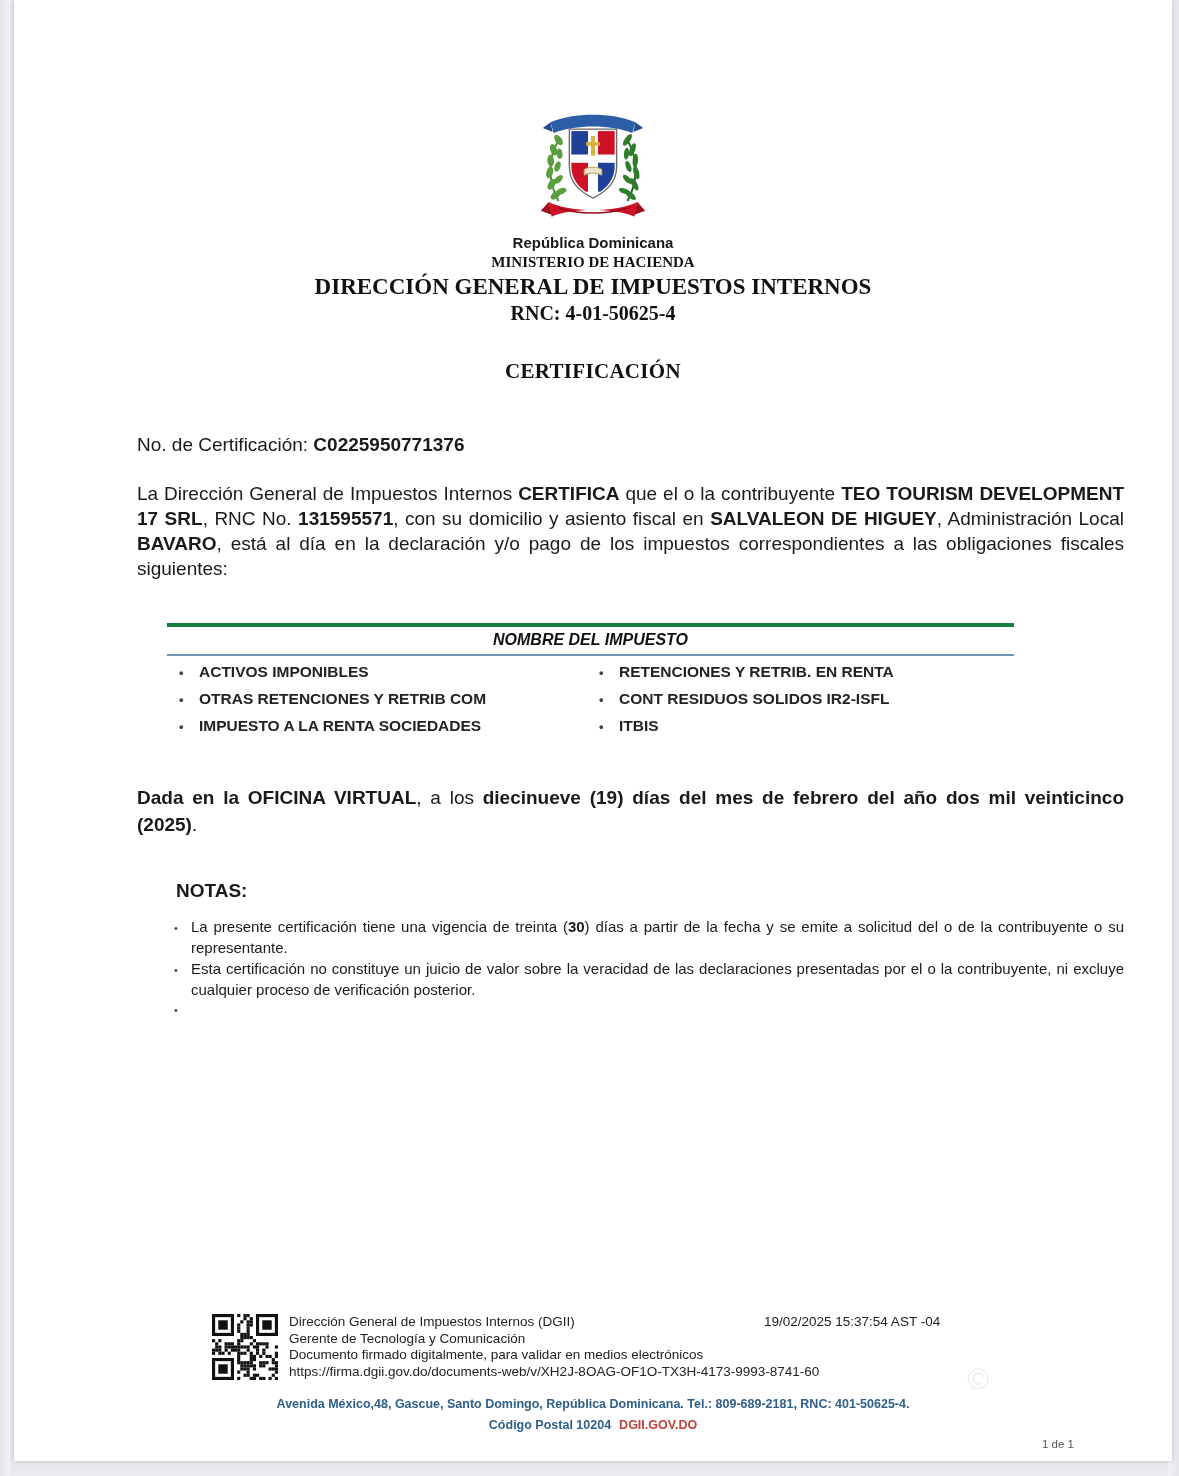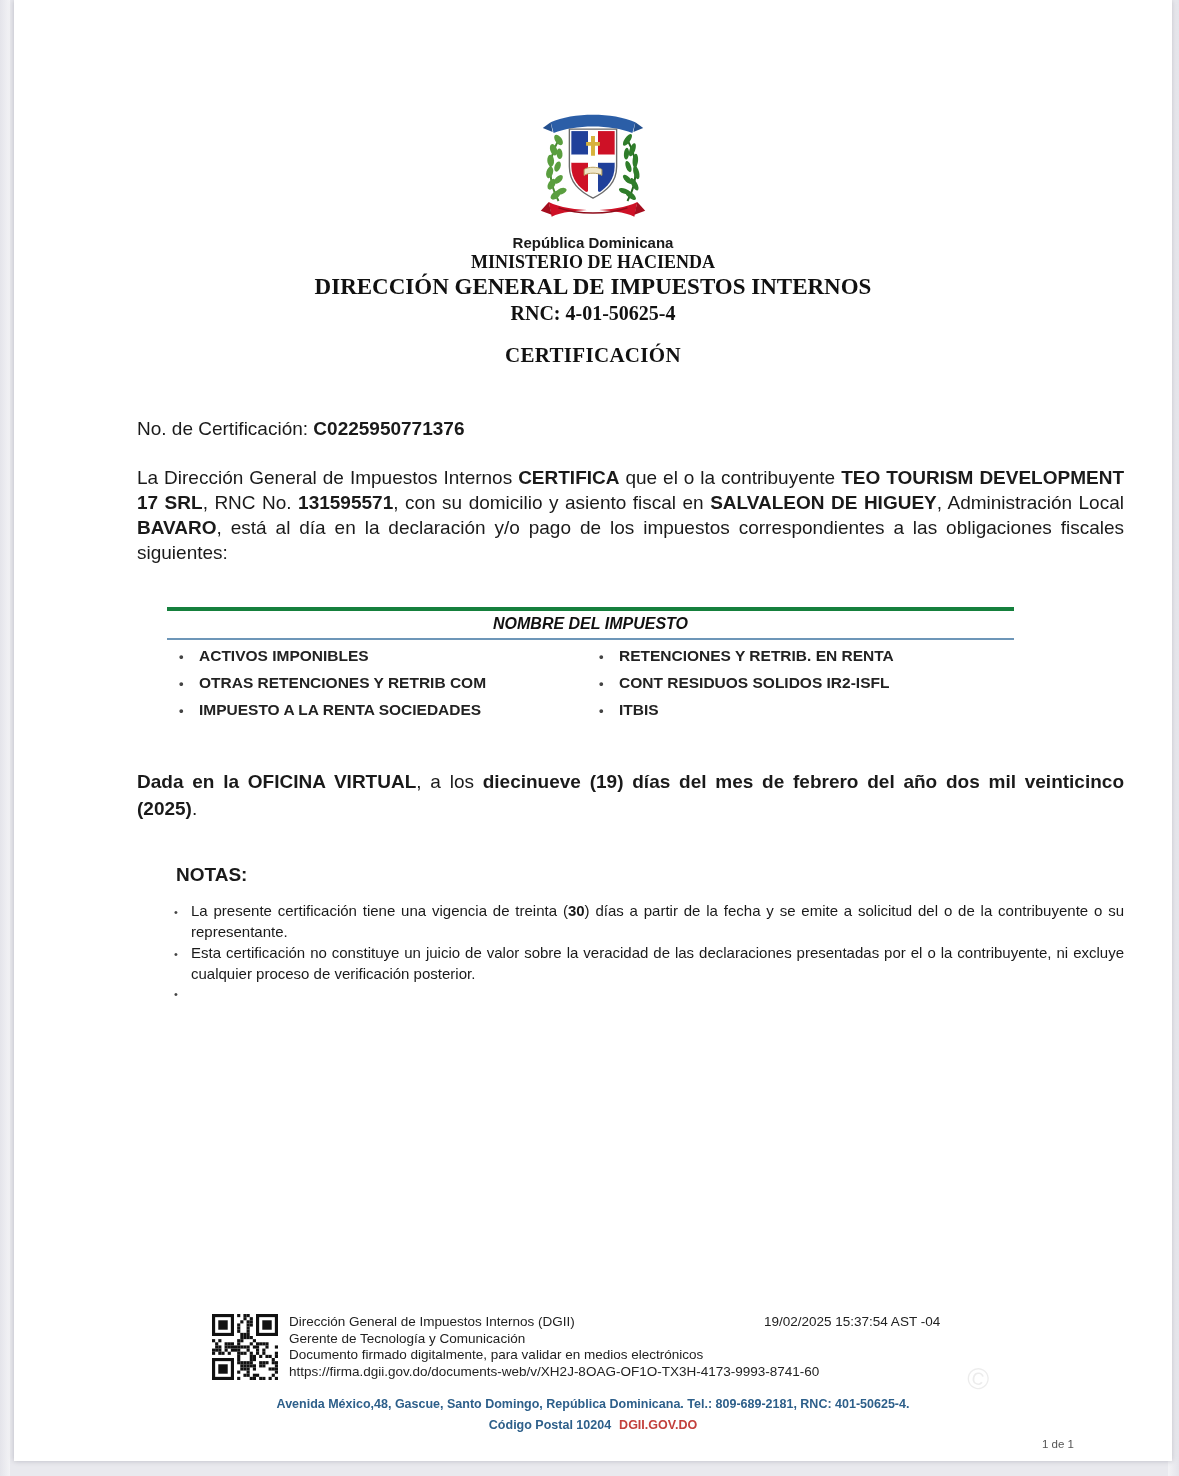--- a/index.html
+++ b/index.html
@@ -16,24 +16,24 @@
   .page{
     position:absolute;left:14px;top:0;width:1158px;height:1461px;
     background:#ffffff;box-shadow:0 0 5px rgba(60,60,80,.28);
     overflow:hidden;
   }
   
   .emblem{margin:106px auto 4px auto;width:128px;height:124px;}
   .emblem svg{display:block;width:100%;height:100%;}
   .h-country{text-align:center;font-size:15px;font-weight:700;line-height:17px;}
   .h-serif{font-family:"Liberation Serif","DejaVu Serif",serif;font-weight:700;text-align:center;color:#111;}
-  .h-ministry{font-size:18px;line-height:22px;}
+  .h-ministry{font-size:15px;line-height:22px;}
   .h-agency{font-size:23px;line-height:27px;}
   .h-rnc{font-size:20px;line-height:26px;}
-  .h-title{font-size:21px;line-height:24px;margin-top:17px;letter-spacing:.3px;}
+  .h-title{font-size:21px;line-height:24px;margin-top:33px;letter-spacing:.3px;}
   
   .doc{padding:0 48px 0 123px;}
   .cert-no{margin:49px 0 0 0;font-size:19px;line-height:25px;}
   .cert-no b{font-weight:700;}
   .intro{margin:24px 0 3px 0;font-size:19px;line-height:25px;text-align:justify;}
   .intro span[data-b]{font-weight:700;}
   
   .tax-table{margin:42px 0 0 30px;width:847px;}
   .tax-head{
     border-top:4px solid #15803d;border-bottom:2px solid #6d96b8;

